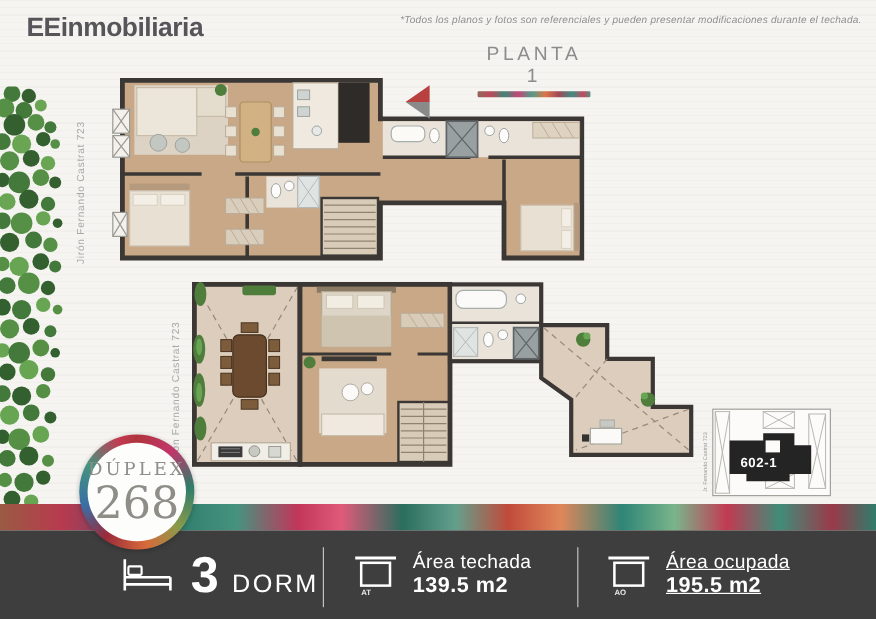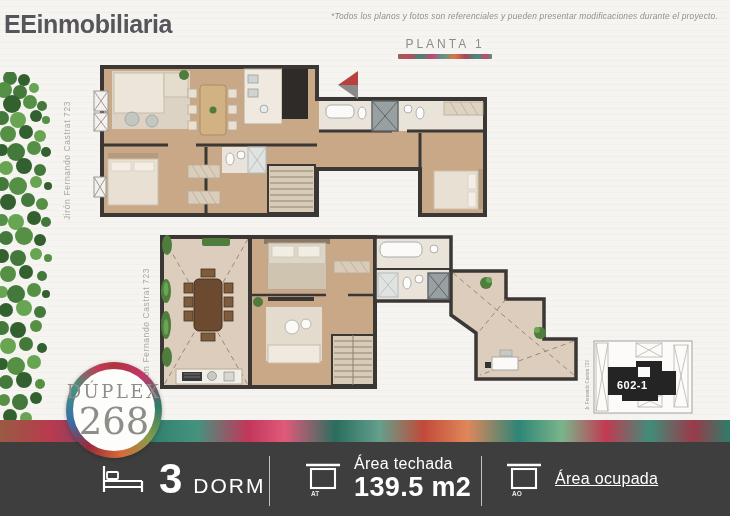--- a/index.html
+++ b/index.html
@@ -3,59 +3,59 @@
 <meta charset="utf-8">
 <style>
   html,body{margin:0;padding:0;background:#e8e8e6;}
   .page{
     position:relative;width:730px;height:516px;overflow:hidden;
     background:#f5f4f1;
     background-image:repeating-linear-gradient(180deg, rgba(0,0,0,0.02) 0 1px, transparent 1px 6px);
     font-family:"Liberation Sans", sans-serif;
   }
   .abs{position:absolute;}
-  .logo{left:4px;top:10px;font-size:25px;color:#55555a;letter-spacing:-0.4px;}
+  .logo{left:22px;top:10px;font-size:22px;color:#55555a;letter-spacing:-0.4px;}
   .logo .ee{font-weight:800;}
   .logo .rest{font-weight:700;}
   .disclaimer{right:12px;top:11px;font-size:8.4px;font-style:italic;color:#8f8f8f;letter-spacing:.2px;}
   .plan-label{width:94px;text-align:center;}
-  .plan-label .txt{font-size:12px;color:#8c8c8c;letter-spacing:3px;font-weight:400;}
+  .plan-label .txt{font-size:16px;color:#8c8c8c;letter-spacing:3px;font-weight:400;}
   .color-bar{height:5px;margin-top:3px;border-radius:1px;opacity:.92;
     background:linear-gradient(90deg,#8a5a4a,#b83a4e 12%,#2e7d6b 24%,#c2366b 36%,#45937f 48%,#d86a3a 60%,#9a3a4a 72%,#2e8577 84%,#c23a52 94%,#3f8d79);}
   .street{color:#a8a8a8;font-size:8.5px;letter-spacing:.6px;writing-mode:vertical-rl;transform:rotate(180deg);white-space:nowrap;}
   .street-tiny{color:#9a9a96;font-size:4.5px;writing-mode:vertical-rl;transform:rotate(180deg);white-space:nowrap;}
   .strip{left:0;top:420px;width:730px;height:22px;
     background:linear-gradient(90deg,#9a5a43,#b83a4e 7%,#7a4468 13%,#2e7d6b 20%,#45937f 27%,#c2365a 34%,#e05a7a 39%,#2a6e5e 46%,#63a08c 52%,#c14a3a 58%,#e0875a 64%,#2e8577 71%,#7ab58a 77%,#c23a52 83%,#3f8d79 89%,#9a3a4a 95%,#2e7d6b);}
   .bar{left:0;top:442px;width:730px;height:74px;background:#3e3e3e;}
   .divider{width:1px;background:#d8d8d8;opacity:.85;top:456px;height:50px;}
   .stat{top:442px;height:74px;display:flex;align-items:center;color:#fff;}
   .stat .numrow{display:flex;align-items:baseline;gap:11px;}
   .stat .big3{font-size:42px;font-weight:700;line-height:.9;}
   .stat .dormu{font-size:21px;font-weight:400;letter-spacing:2px;}
   .stat .icon{margin-right:13px;display:block;}
   .stat .label{font-size:16px;font-weight:400;letter-spacing:.3px;line-height:1.15;}
-  .stat .value{font-size:27px;font-weight:700;letter-spacing:.4px;line-height:1.1;}
+  .stat .value{font-size:18px;font-weight:700;letter-spacing:.4px;line-height:1.1;}
   .badge{left:66px;top:362px;width:96px;height:96px;border-radius:50%;z-index:5;
     background:conic-gradient(#b0343c,#c2366b 40deg,#2e7d6b 85deg,#8a9a4a 130deg,#d86a3a 170deg,#9a2a3a 215deg,#3a6ea5 255deg,#45937f 300deg,#c23a52 340deg,#b0343c);
     box-shadow:0 1px 4px rgba(0,0,0,.25);}
   .badge-inner{position:absolute;inset:7px;border-radius:50%;background:#fdfdfb;
     display:flex;flex-direction:column;align-items:center;justify-content:center;
     font-family:"DejaVu Serif", serif;color:#8f8d88;}
-  .badge-inner .t1{font-size:18px;letter-spacing:2.5px;}
+  .badge-inner .t1{font-size:15px;letter-spacing:2.5px;}
   .badge-inner .t2{font-size:37px;line-height:1;margin-top:1px;}
 </style>
 </head>
 <body>
 
 <div class="page">
 
   <div class="abs logo">
     <span class="ee">EE</span><span class="rest">inmobiliaria</span>
   </div>
-  <div class="abs disclaimer">*Todos los planos y fotos son referenciales y pueden presentar modificaciones durante el proyecto.</div>
+  <div class="abs disclaimer">*Todos los planos y fotos son referenciales y pueden presentar modificaciones durante el techada.</div>
 
   <svg class="abs" style="left:-6px;top:72px;" width="62" height="358" viewBox="0 0 62 358">
     <g opacity="0.96">
       <circle cx="16" cy="6" r="7" fill="#3c7433"></circle>
         <circle cx="30" cy="8" r="6" fill="#2c5a28"></circle>
       <circle cx="10" cy="18" r="8" fill="#4f8c3f"></circle>
         <circle cx="26" cy="20" r="7" fill="#3c7433"></circle>
         <circle cx="40" cy="16" r="5" fill="#63a24d"></circle>
       <circle cx="18" cy="32" r="9" fill="#2c5a28"></circle>
         <circle cx="36" cy="30" r="7" fill="#4f8c3f"></circle>
@@ -321,40 +321,41 @@
     <svg class="icon" width="46" height="28" viewBox="0 0 46 28">
       <path d="M4,1 V27 M4,16 H42 M42,16 V27 M4,22 H42" stroke="#ffffff" stroke-width="2.2" fill="none"></path>
       <rect x="7" y="7" width="11" height="7" rx="1" stroke="#ffffff" stroke-width="1.8" fill="none"></rect>
     </svg>
     <div class="numrow">
       <span class="big3">3</span>
       <span class="dormu">DORM</span>
     </div>
   </div>
 
-  <div class="abs stat" style="left:305px;">
+  <div class="abs stat" style="left:295px;">
     <svg class="icon" width="36" height="36" viewBox="0 0 36 36">
       <path d="M1,4 H35" stroke="#ffffff" stroke-width="2.4" fill="none"></path>
       <rect x="6" y="8" width="24" height="19" stroke="#ffffff" stroke-width="2.1" fill="none"></rect>
       <text x="6" y="34.5" font-size="6.5" font-weight="bold" fill="#e8e8e8" font-family="Liberation Sans, sans-serif">AT</text>
     </svg>
     <div>
       <div class="label">Área techada</div>
       <div class="value">139.5 m2</div>
     </div>
   </div>
 
   <div class="abs stat" style="left:506px;text-decoration:underline;">
     <svg class="icon" width="36" height="36" viewBox="0 0 36 36">
       <path d="M1,4 H35" stroke="#ffffff" stroke-width="2.4" fill="none"></path>
       <rect x="6" y="8" width="24" height="19" stroke="#ffffff" stroke-width="2.1" fill="none"></rect>
       <text x="6" y="34.5" font-size="6.5" font-weight="bold" fill="#e8e8e8" font-family="Liberation Sans, sans-serif">AO</text>
     </svg>
     <div>
       <div class="label">Área ocupada</div>
+      <div class="value">195.5 m2</div>
     </div>
   </div>
 
   <div class="abs badge">
     <div class="badge-inner">
       <div class="t1">DÚPLEX</div>
       <div class="t2">268</div>
     </div>
   </div>
 

